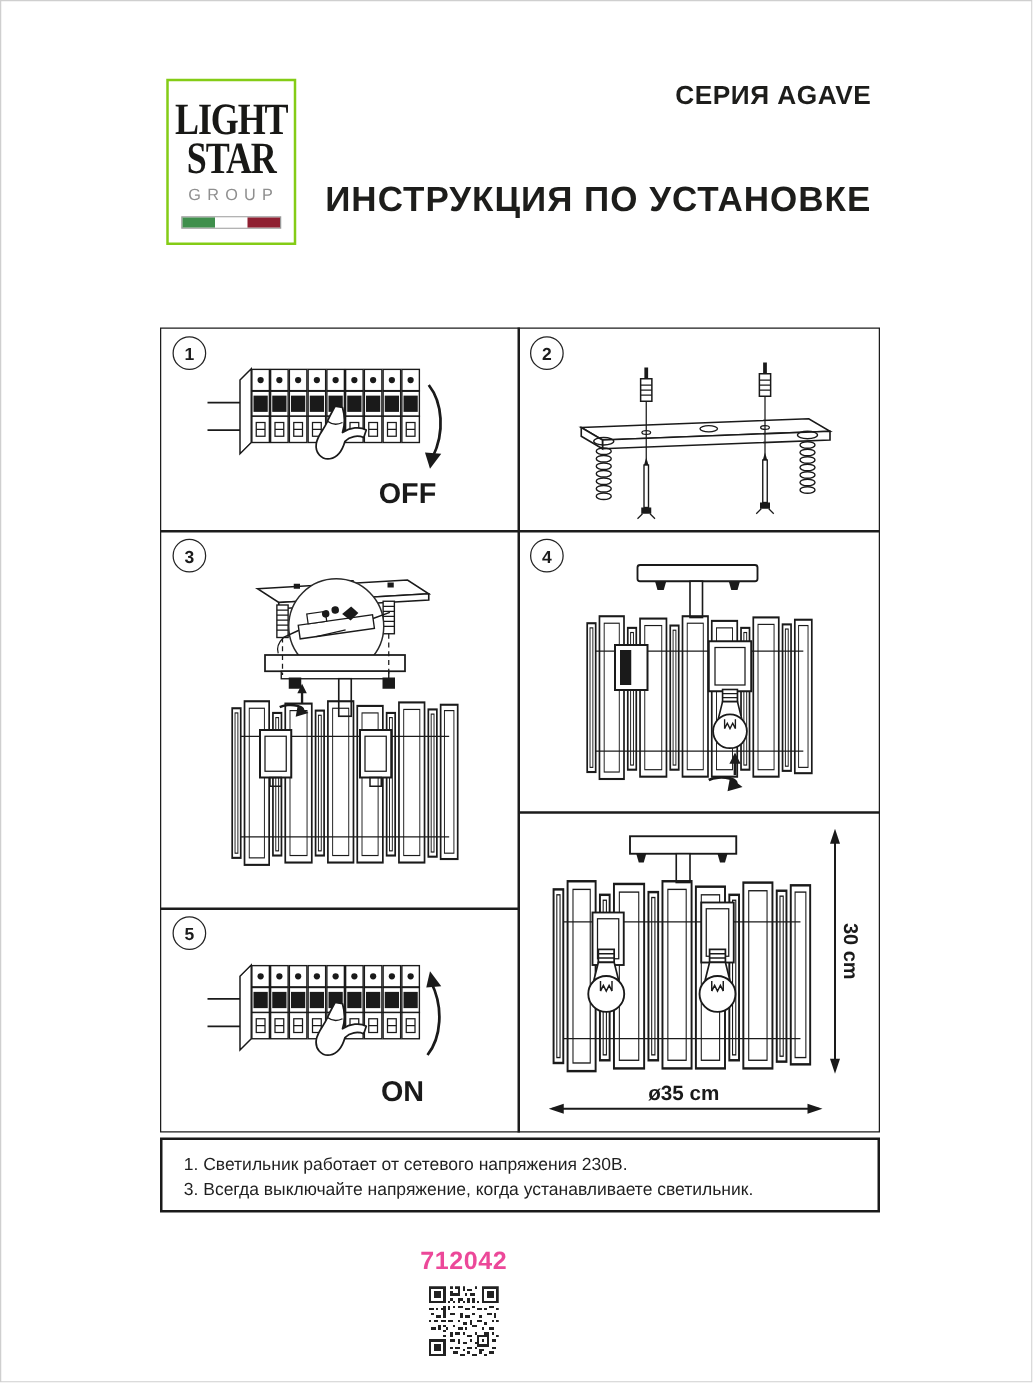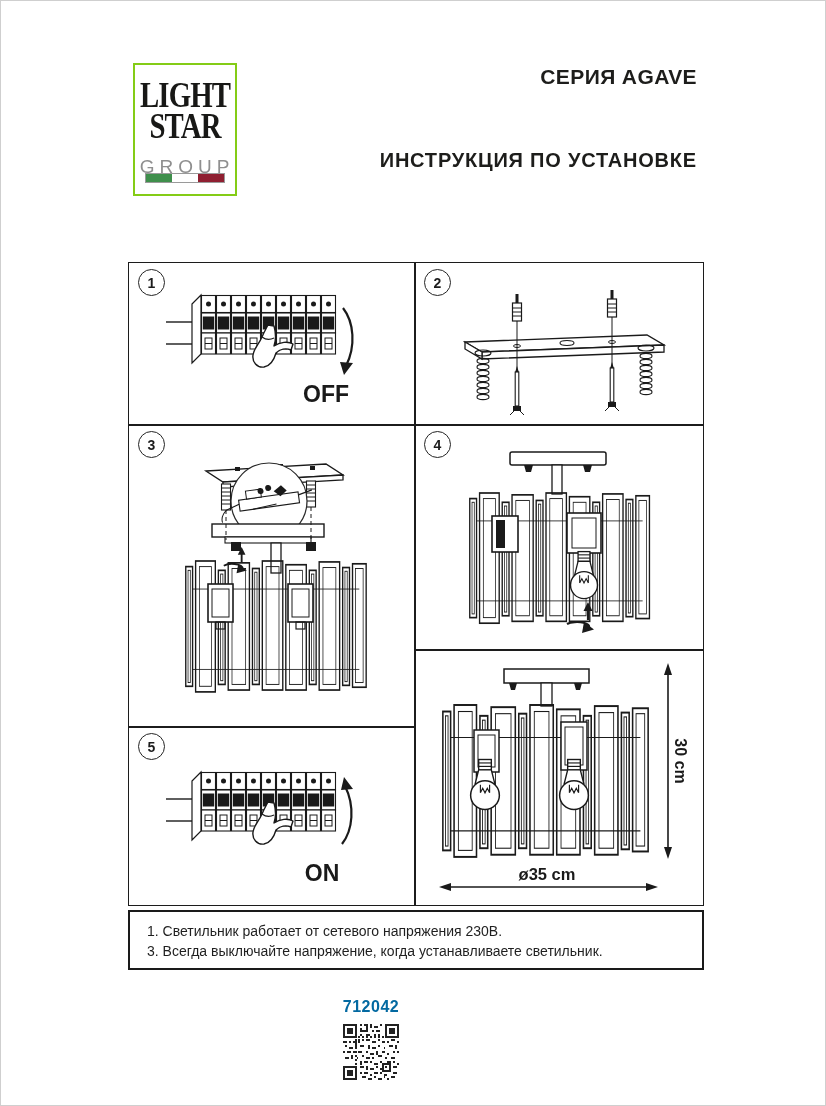--- a/index.html
+++ b/index.html
@@ -6,46 +6,46 @@
   .page{position:relative;width:826px;height:1106px;background:#ffffff;
         font-family:"Liberation Sans",sans-serif;color:#1d1d1b;overflow:hidden;
         box-shadow:inset 0 0 0 1px #cfcfcf;}
   
   .logo-box{position:absolute;left:133px;top:63px;width:100px;height:129px;
             border:2px solid #84cc16;text-align:center;}
   .logo-light,.logo-star{font-family:"Liberation Serif",serif;font-weight:bold;
             color:#181816;font-size:32px;line-height:31px;
             transform:scaleX(0.9) scaleY(1.12);letter-spacing:-1px;}
   .logo-light{margin-top:15px;}
-  .logo-group{font-size:19px;letter-spacing:5px;color:#8f8f8f;margin-top:14px;margin-left:4px;}
+  .logo-group{font-size:13px;letter-spacing:5px;color:#8f8f8f;margin-top:6px;margin-left:4px;}
   .logo-flag{position:absolute;left:10px;bottom:11px;width:78px;height:8px;
              border:1px solid #9a9a9a;display:flex;}
   .flag-seg{flex:1;}
   
   .title-block{position:absolute;right:129px;top:62px;text-align:left;font-weight:bold;}
   .title-line{font-size:21px;line-height:29px;letter-spacing:.4px;white-space:nowrap;}
   .instr-block{position:absolute;right:129px;top:146px;text-align:right;font-weight:bold;}
-  .instr-line{font-size:20px;line-height:28px;letter-spacing:.8px;white-space:nowrap;}
+  .instr-line{font-size:28px;line-height:28px;letter-spacing:.8px;white-space:nowrap;}
   
   .grid-outer{position:absolute;left:128px;top:262px;width:576px;height:644px;
               border:1.6px solid #1c1c1c;box-sizing:border-box;}
   .gline{position:absolute;background:#1c1c1c;}
   
   .panel-num{position:absolute;width:25px;height:25px;border:1.7px solid #242424;
              border-radius:50%;font-size:14px;font-weight:600;color:#1c1c1c;
              display:flex;align-items:center;justify-content:center;background:#fff;}
   .psvg{position:absolute;}
   .ink{stroke:#1a1a1a;fill:none;}
   
   .notes{position:absolute;left:128px;top:910px;width:576px;height:60px;
          border:2px solid #1a1a1a;box-sizing:border-box;padding:10px 10px 0 17px;
          font-size:14px;line-height:19.5px;color:#1f1f1f;}
   
   .code-block{position:absolute;top:998px;width:90px;text-align:center;}
-  .code-label{font-size:16px;font-weight:bold;color:#0369a1;letter-spacing:.5px;}
+  .code-label{font-size:20px;font-weight:bold;color:#ec4899;letter-spacing:.5px;}
   .code-block svg{margin-top:8px;}
 </style>
 </head>
 <body>
 
 <div class="page">
 
   <svg width="0" height="0" style="position:absolute" aria-hidden="true">
     <defs>
       <g id="bmod">

